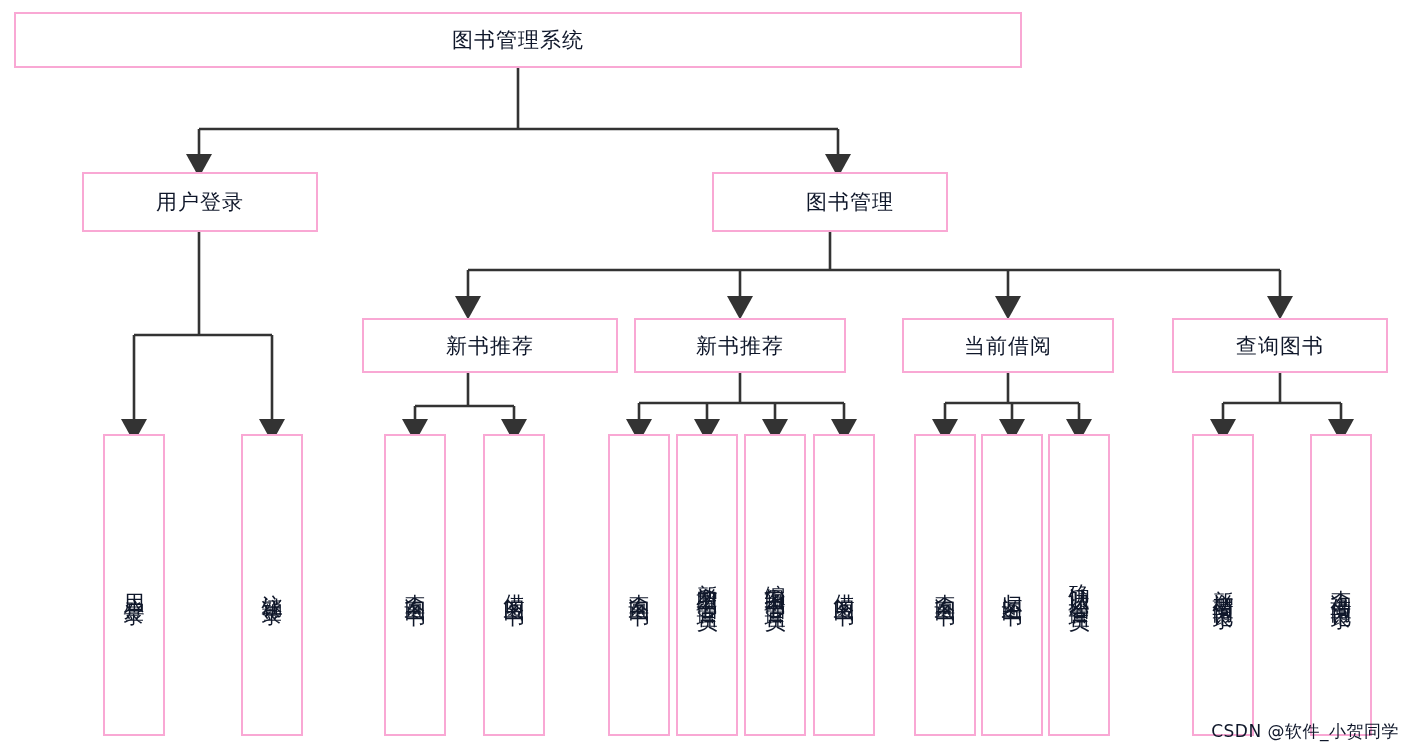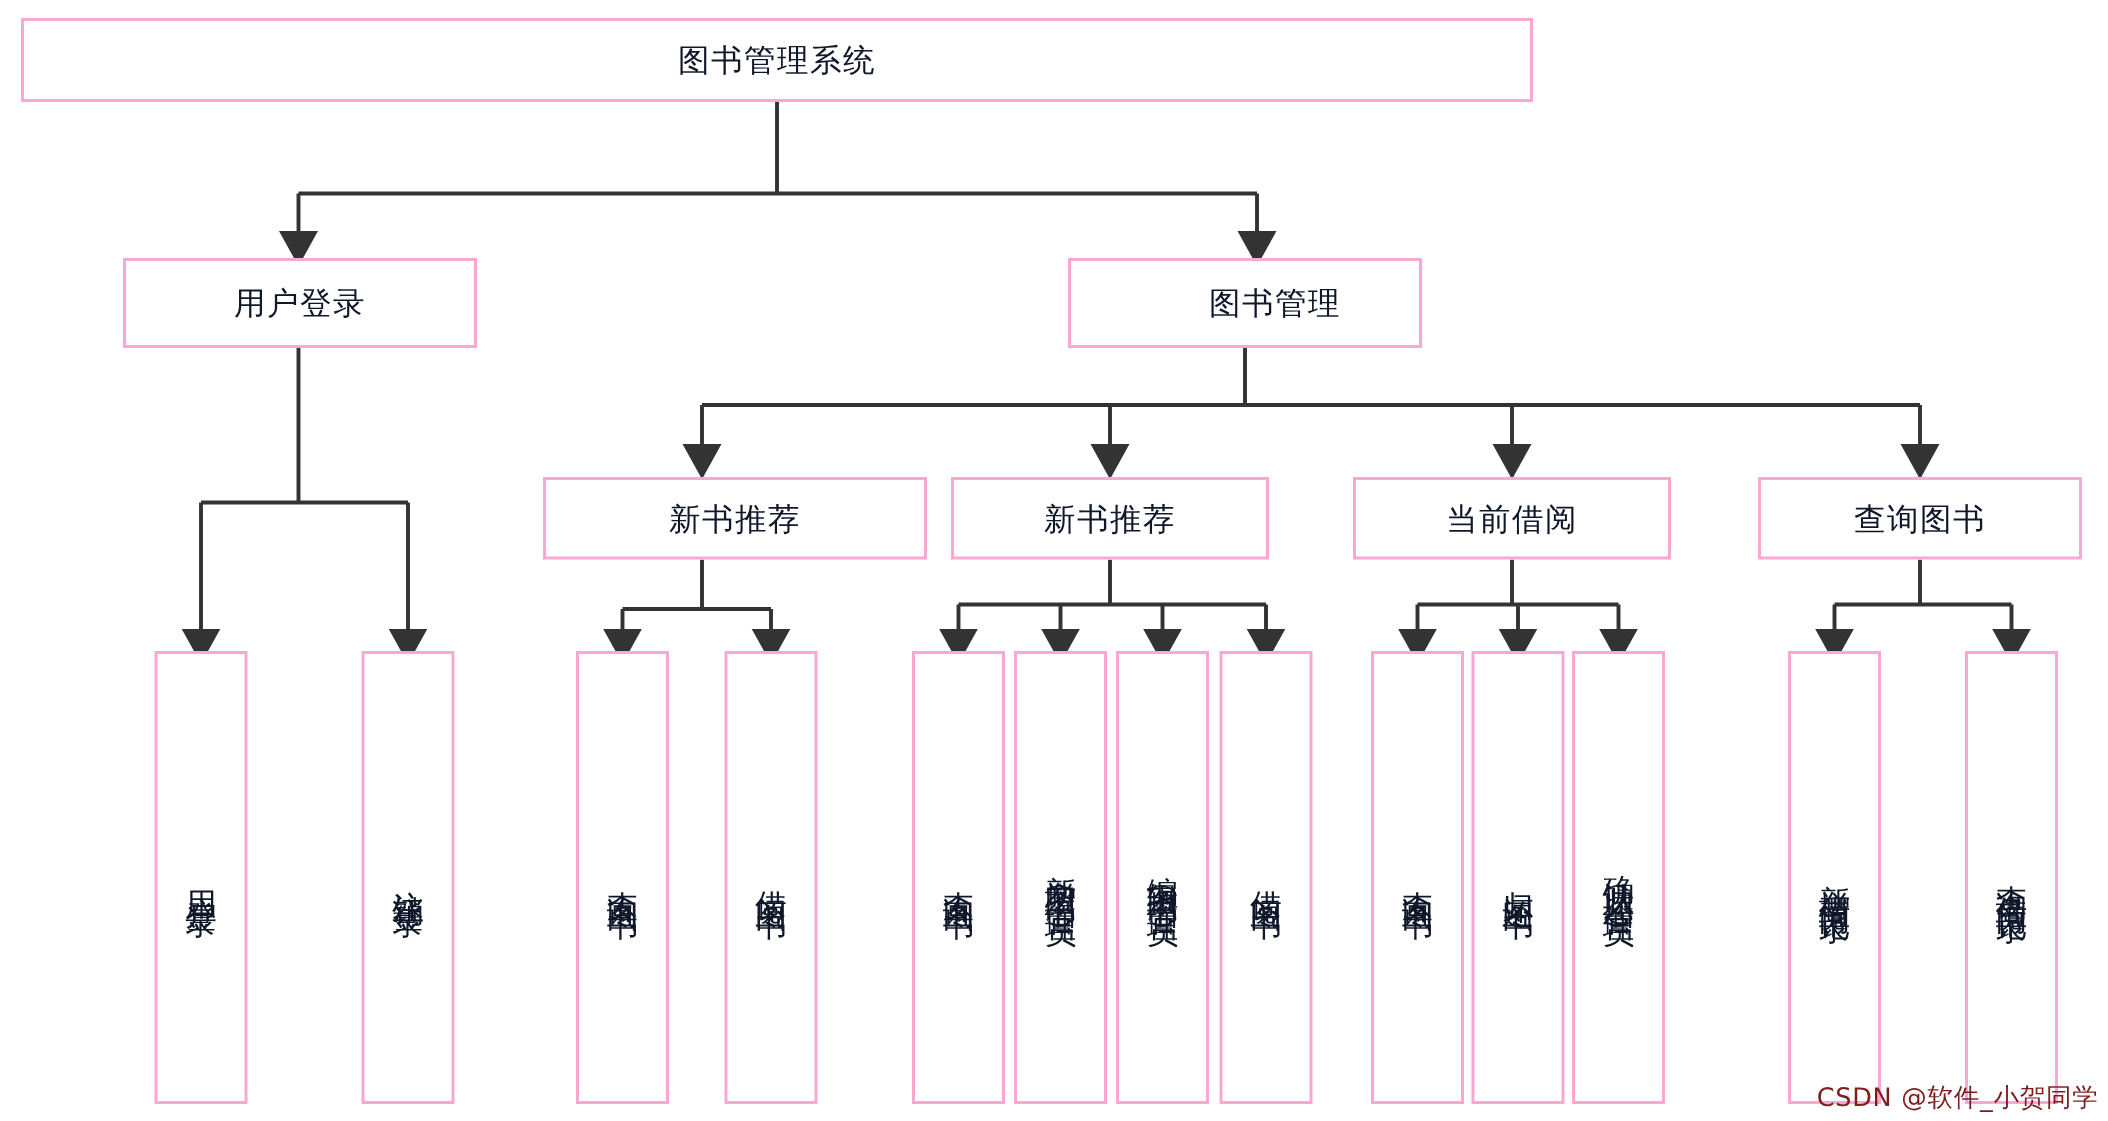--- a/index.html
+++ b/index.html
@@ -47,21 +47,21 @@
     top: 0;
     width: 1405px;
     height: 747px;
     pointer-events: none;
   }
   .watermark {
     position: absolute;
     right: 6px;
     bottom: 4px;
     font-size: 17px;
-    color: #7f1d1d;
+    color: #0f172a;
     letter-spacing: 0.5px;
     white-space: nowrap;
   }
 </style>
 </head>
 <body>
 
 <div id="canvas">
 
   <svg class="links" viewBox="0 0 1405 747">

